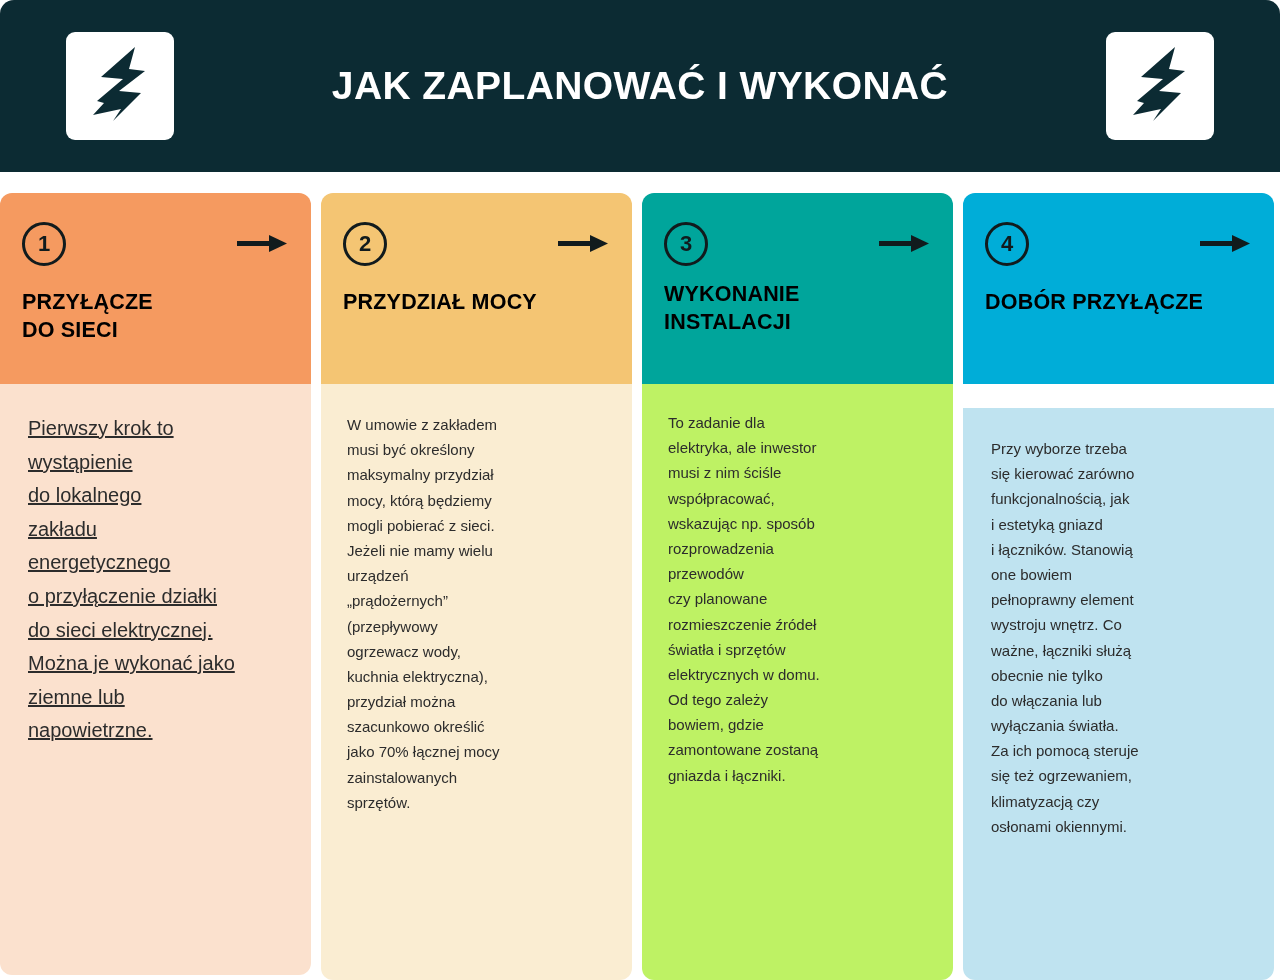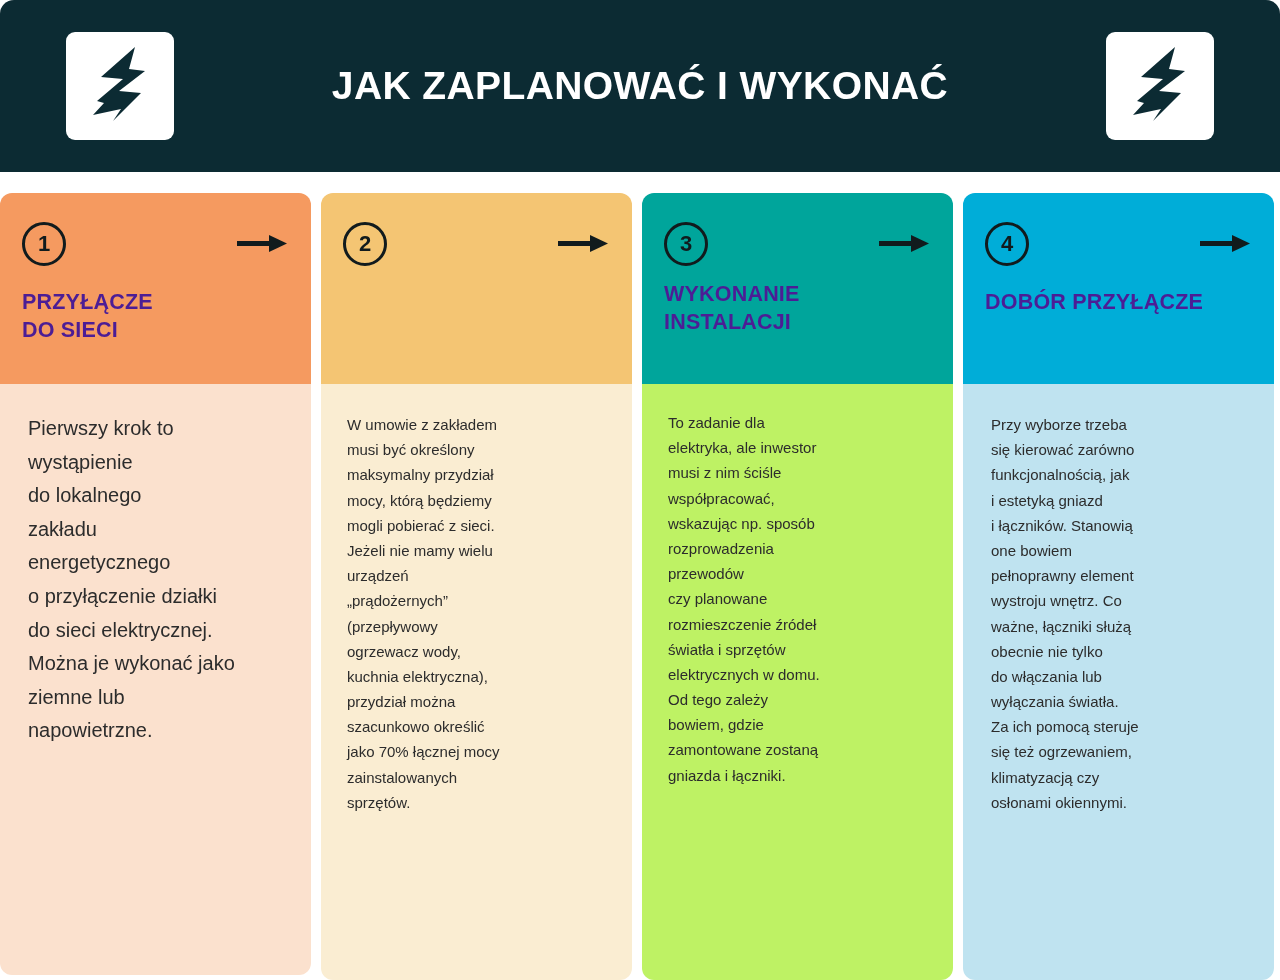--- a/index.html
+++ b/index.html
@@ -121,44 +121,44 @@
     box-sizing: border-box;
   }
 
   .arrow-icon { display: block; }
 
   .col-title {
     margin-top: 22px;
     font-weight: bold;
     font-size: 21.5px;
     line-height: 1.28;
-    color: #4c1d95;
+    color: #000000;
     letter-spacing: 0.2px;
     white-space: pre-line;
   }
 
   .col-body {
     flex: 1 1 auto;
     box-sizing: border-box;
     padding: 28px 24px 10px 26px;
     font-size: 15px;
     line-height: 1.68;
     color: #2c2c2c;
     white-space: pre-line;
   }
 
   
   .col-1 .col-head { background: #F59A60; }
-  .col-1 .col-body { background: #FBE1CE; }
+  .col-1 .col-body { background: #FBE1CE; text-decoration: underline; }
   .col-2 .col-head { background: #F4C573; }
   .col-2 .col-body { background: #FAEDD2; }
   .col-3 .col-head { background: #00A59B; }
   .col-3 .col-body { background: #bef264; }
   .col-4 .col-head { background: #00ADD8; }
-  .col-4 .col-body { background: #BFE3F0; }
+  .col-4 .col-body { background: #BFE3F0; margin-top: 24px; }
 
   .col-1 .col-body { padding-left: 28px; font-size: 20px; }
   .col-3 .col-title { margin-top: 14px; }
   .col-3 .col-body { padding-top: 26px; }
   .col-4 .col-body { padding-left: 28px; }
 </style>
 </head>
 <body>
 
 <div class="infographic">
@@ -211,20 +211,21 @@
 
     <div class="column col-2 tall">
       <div class="col-head">
         <div class="badge-row">
           <div class="step-circle">2</div>
           <svg class="arrow-icon" width="52" height="26" viewBox="0 0 52 26">
             <rect x="0" y="10" width="36" height="5" fill="#111b1d"></rect>
             <path d="M32 4 L50 12.5 L32 21 Z" fill="#111b1d"></path>
           </svg>
         </div>
+        <div class="col-title">PRZYDZIAŁ MOCY</div>
       </div>
       <div class="col-body">W umowie z zakładem
 musi być określony
 maksymalny przydział
 mocy, którą będziemy
 mogli pobierać z sieci.
 Jeżeli nie mamy wielu
 urządzeń
 „prądożernych”
 (przepływowy

